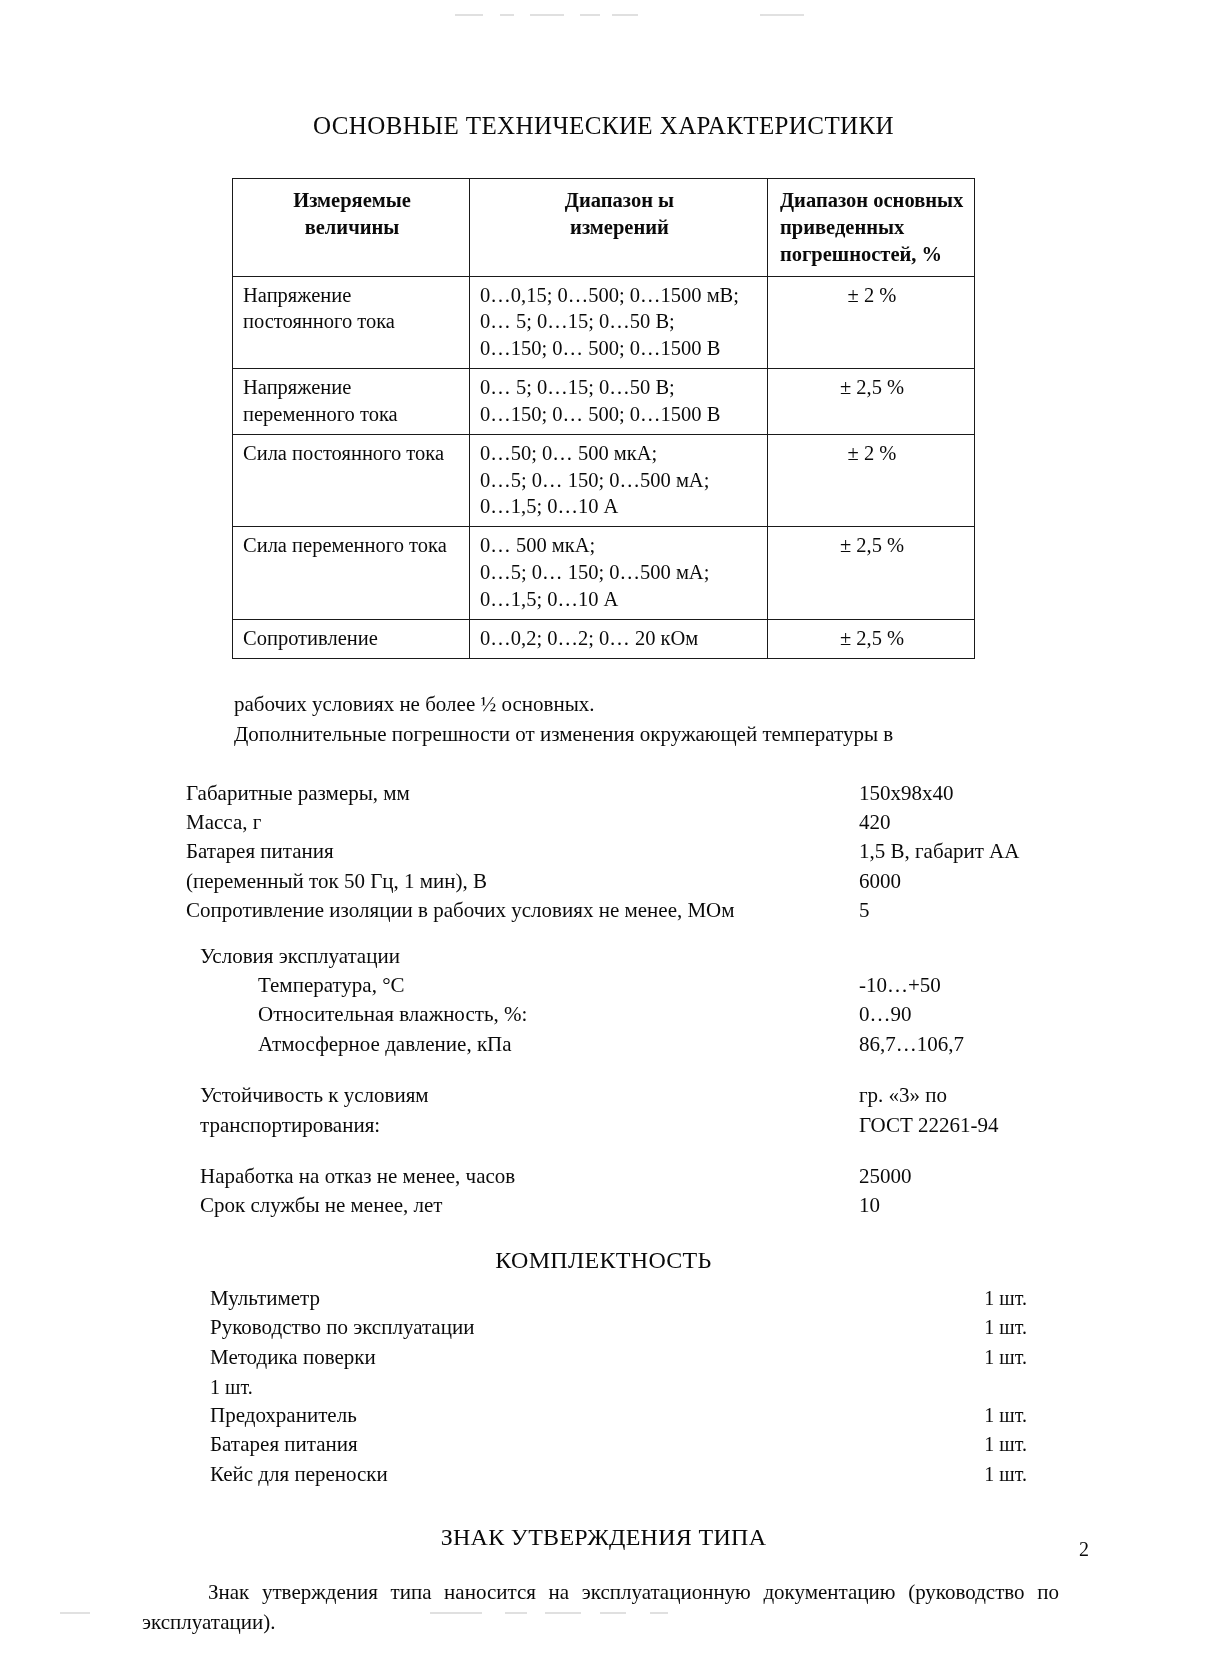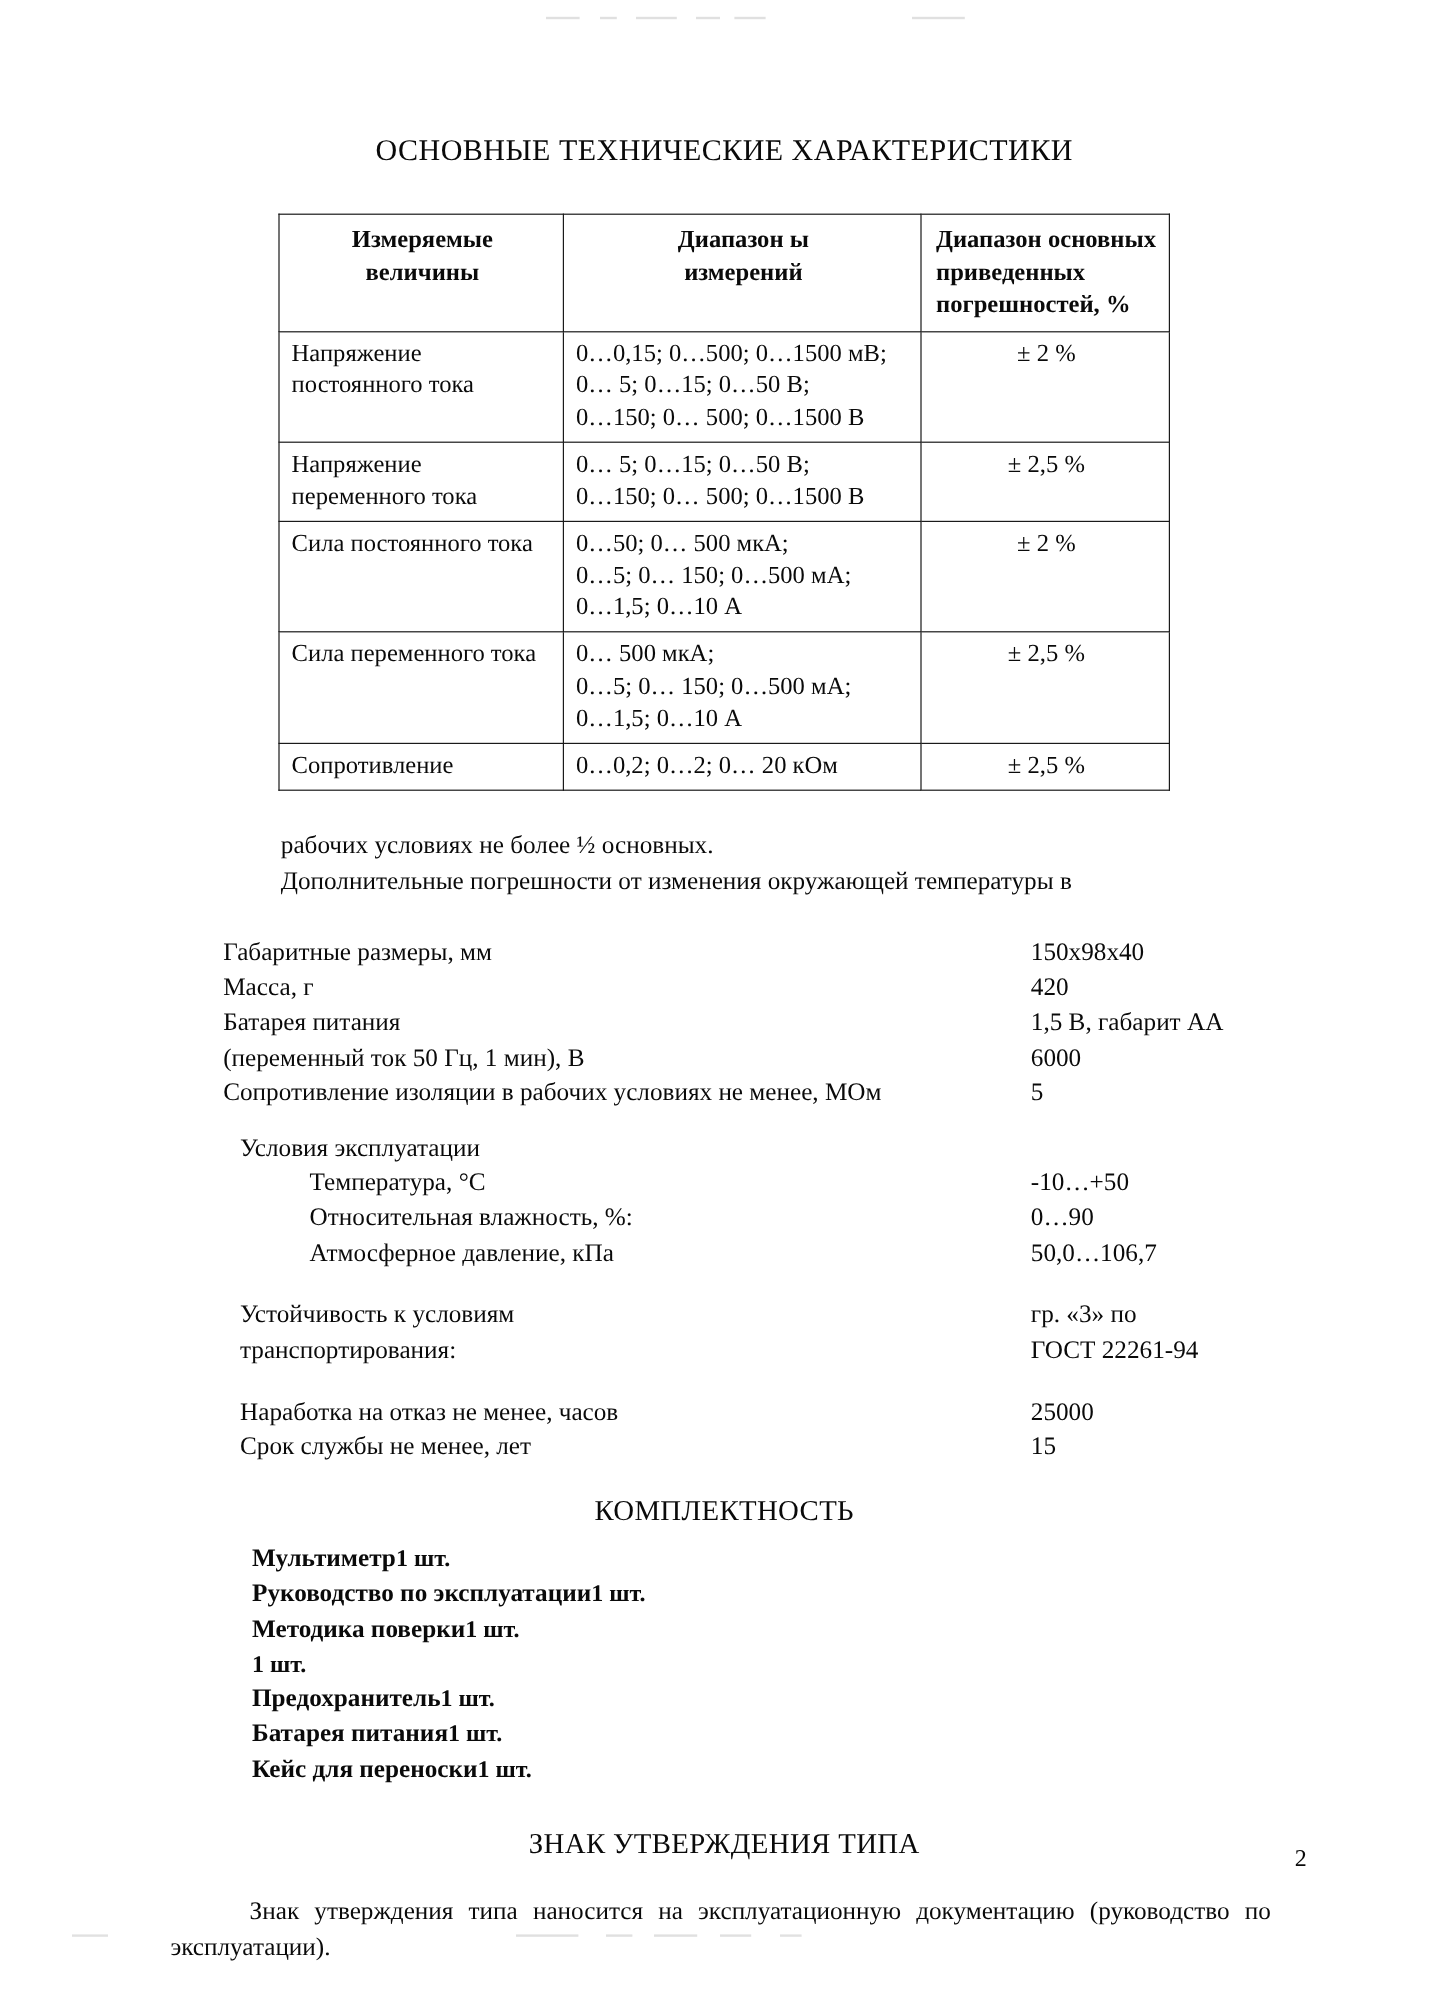--- a/index.html
+++ b/index.html
@@ -133,25 +133,24 @@
   }
   h2.section-title.tight { padding-top: 34px; }
 
   .kit-block {
     margin-top: 10px;
     padding-left: 210px;
     padding-right: 180px;
   }
   .kit-row {
     display: flex;
-    justify-content: flex-start;
+    justify-content: space-between;
     align-items: baseline;
     font-size: 21px;
     line-height: 1.41;
-    font-weight: bold;
   }
   .kit-row .qty { font-size: 20px; }
 
   p.para {
     font-size: 21px;
     line-height: 1.44;
     margin: 26px 0 0 0;
     padding-left: 142px;
     padding-right: 148px;
     text-align: justify;
@@ -300,21 +299,21 @@
       <div class="kv-row indent-2">
         <span class="k">Температура, °С</span>
         <span class="v">-10…+50</span>
       </div>
       <div class="kv-row indent-2">
         <span class="k">Относительная влажность, %:</span>
         <span class="v">0…90</span>
       </div>
       <div class="kv-row indent-2">
         <span class="k">Атмосферное давление, кПа</span>
-        <span class="v">50,0…106,7</span>
+        <span class="v">86,7…106,7</span>
       </div>
 
       <div class="gap-md"></div>
 
       <div class="kv-row indent-1">
         <span class="k">Устойчивость к условиям</span>
         <span class="v">гр. «3» по</span>
       </div>
       <div class="kv-row indent-1">
         <span class="k">транспортирования:</span>
@@ -322,21 +321,21 @@
       </div>
 
       <div class="gap-md"></div>
 
       <div class="kv-row indent-1">
         <span class="k">Наработка на отказ не менее, часов</span>
         <span class="v">25000</span>
       </div>
       <div class="kv-row indent-1">
         <span class="k">Срок службы   не менее, лет</span>
-        <span class="v">15</span>
+        <span class="v">10</span>
       </div>
     </div>
 
     <h2 class="section-title">КОМПЛЕКТНОСТЬ</h2>
 
     <div class="kit-block">
       <div class="kit-row">
         <span>Мультиметр</span>
         <span class="qty">1 шт.</span>
       </div>

